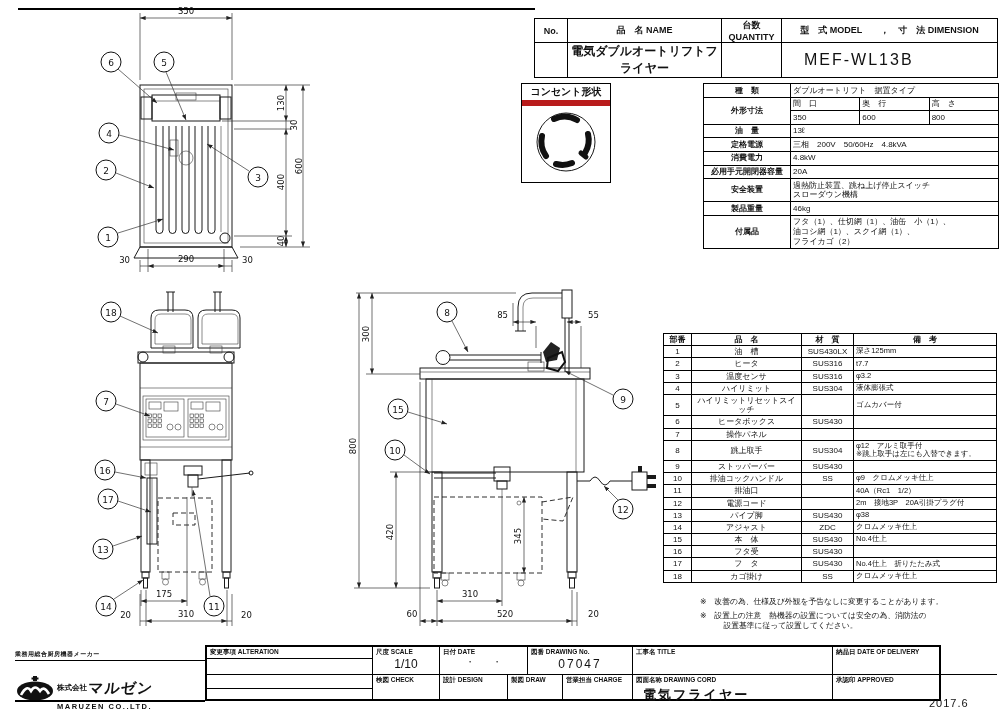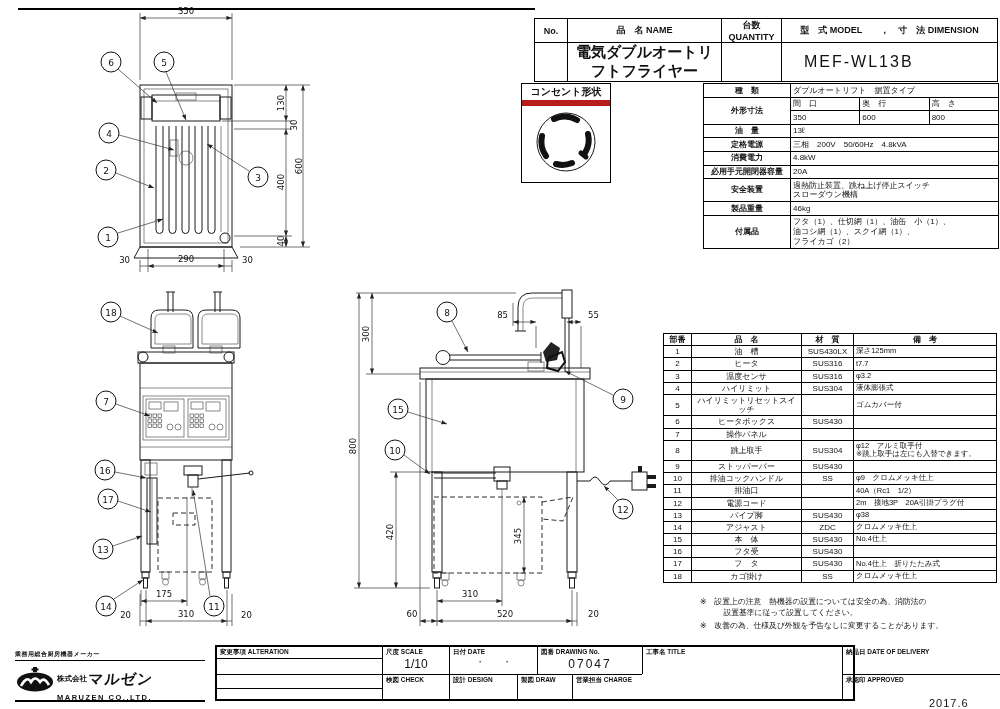--- a/index.html
+++ b/index.html
@@ -4,52 +4,52 @@
 <style>
   html,body{margin:0;padding:0;background:#e8e8e8;}
   .sheet{position:relative;width:1000px;height:709px;background:#ffffff;overflow:hidden;
          font-family:"Liberation Sans","DejaVu Sans",sans-serif;color:#111;}
   .abs{position:absolute;}
   .topline{position:absolute;left:18px;top:8px;width:517px;border-top:2px solid #000;}
   
   .hdr{position:absolute;left:534px;top:18px;width:463px;border-collapse:collapse;table-layout:fixed;}
   .hdr td{border:1.5px solid #000;font-size:9px;height:18px;padding:0 3px;text-align:center;}
   .hdr .lbl{font-weight:bold;}
-  .hdr .pname{font-weight:bold;font-size:15px;text-align:center;}
+  .hdr .pname{font-weight:bold;font-size:12px;text-align:center;}
   .hdr .model{font-size:16px;text-align:left;padding-left:22px;letter-spacing:2px;}
   
   .spec{position:absolute;left:703px;top:83px;width:296px;border-collapse:collapse;table-layout:fixed;}
   .spec th,.spec td{border:1px solid #000;font-size:8px;padding:1.5px 2px;line-height:1.2;}
   .spec th{font-weight:bold;text-align:center;width:82px;}
   .spec td{text-align:left;}
   .pre{white-space:pre-line;}
   .spec td.left{text-align:left;}
   
   .parts{position:absolute;left:663px;top:333px;width:333px;border-collapse:collapse;table-layout:fixed;}
   .parts th,.parts td{border:1px solid #000;font-size:8px;padding:1px 2px;line-height:1.15;text-align:center;}
   .parts th{font-weight:bold;}
   .parts td.c-note{font-size:7.5px;text-align:left;white-space:pre-line;}
   .parts col.w-no{width:28px;} .parts col.w-name{width:110px;}
   .parts col.w-mat{width:52px;} .parts col.w-note{width:143px;}
   
   .notes{position:absolute;left:700px;top:597px;width:298px;font-size:7.8px;line-height:1.35;}
   .notes p{margin:0 0 3px 0;white-space:pre-line;}
   
-  .tblock{position:absolute;left:215px;top:645px;width:640px;height:56px;border:2px solid #000;box-sizing:border-box;padding-left:35px;}
+  .tblock{position:absolute;left:205px;top:645px;width:736px;height:56px;border:2px solid #000;box-sizing:border-box;padding-left:35px;}
   .cell{position:absolute;box-sizing:border-box;border-left:1px solid #000;}
   .cell.noleft{border-left:none;}
   .cell.row2{border-top:1px solid #000;}
   .clabel{font-size:6.5px;font-weight:bold;padding:1px 3px;white-space:nowrap;}
   .cval{text-align:center;font-size:12px;line-height:1;}
   .hline{position:absolute;left:0;width:165px;border-top:1px solid #000;}
   .dwgname{font-size:13px;font-weight:bold;padding-left:10px;letter-spacing:2px;}
   
   .logo{position:absolute;left:15px;top:650px;width:190px;}
   .logo .tagline{font-size:6px;font-weight:bold;border-bottom:1px solid #000;padding-bottom:1px;letter-spacing:.5px;}
-  .logo .row{display:flex;align-items:center;margin-top:5px;}
+  .logo .row{display:flex;align-items:center;margin-top:14px;}
   .logo .kk{font-size:7.5px;font-weight:bold;margin:0 1px 0 2px;}
   .logo .mz{font-size:15px;font-weight:bold;letter-spacing:1px;transform:skewX(-6deg);}
   .logo .en{font-size:7.5px;font-weight:bold;letter-spacing:1.5px;margin:1px 0 0 42px;}
   .bottomline{position:absolute;left:15px;top:700px;width:190px;border-top:2px solid #000;}
   .issue{position:absolute;left:929px;top:697px;font-size:11px;letter-spacing:1px;}
   
   .outlet{position:absolute;left:521px;top:83px;width:90px;border:1px solid #000;box-sizing:border-box;}
   .outlet .olabel{font-size:10px;font-weight:bold;text-align:center;border-bottom:6px solid #b91c1c;padding:1px 0;}
   
   svg text{font-family:"DejaVu Sans","Liberation Sans",sans-serif;}
@@ -277,23 +277,23 @@
         <tr>
         <td>18</td>
         <td>カゴ掛け</td>
         <td>SS</td>
         <td class="c-note">クロムメッキ仕上</td>
       </tr>
       </tbody>
   </table>
 
   <div class="notes">
+    <p>※　改善の為、仕様及び外観を予告なしに変更することがあります。</p>
     <p>※　設置上の注意　熱機器の設置については安全の為、消防法の
 　　　設置基準に従って設置してください。</p>
-    <p>※　改善の為、仕様及び外観を予告なしに変更することがあります。</p>
   </div>
 
   <div class="tblock">
     <div class="cell noleft" style="left:0;top:0;width:165px;height:52px;">
       <div class="clabel" style="border-bottom:1px solid #000;">変更事項  ALTERATION</div>
       <div class="hline" style="top:27px;"></div>
       <div class="hline" style="top:41px;"></div>
     </div>
     <div class="cell" style="left:165px;top:0;width:67px;height:27px;">
       <div class="clabel">尺度  SCALE</div>
@@ -317,20 +317,24 @@
       <div class="clabel">検図  CHECK</div>
     </div>
     <div class="cell row2" style="left:232px;top:27px;width:68px;height:25px;">
       <div class="clabel">設計  DESIGN</div>
     </div>
     <div class="cell row2" style="left:300px;top:27px;width:55px;height:25px;">
       <div class="clabel">製図  DRAW</div>
     </div>
     <div class="cell row2" style="left:355px;top:27px;width:70px;height:25px;">
       <div class="clabel">営業担当  CHARGE</div>
+    </div>
+    <div class="cell row2" style="left:425px;top:27px;width:200px;height:25px;">
+      <div class="clabel">図面名称  DRAWING CORD</div>
+      <div class="dwgname">電気フライヤー</div>
     </div>
     <div class="cell row2" style="left:625px;top:27px;width:165px;height:25px;">
       <div class="clabel">承認印  APPROVED</div>
     </div>
   </div>
 
   <div class="logo">
     <div class="tagline">業務用総合厨房機器メーカー</div>
     <div class="row">
       <svg width="40" height="26" viewBox="0 0 40 26">

